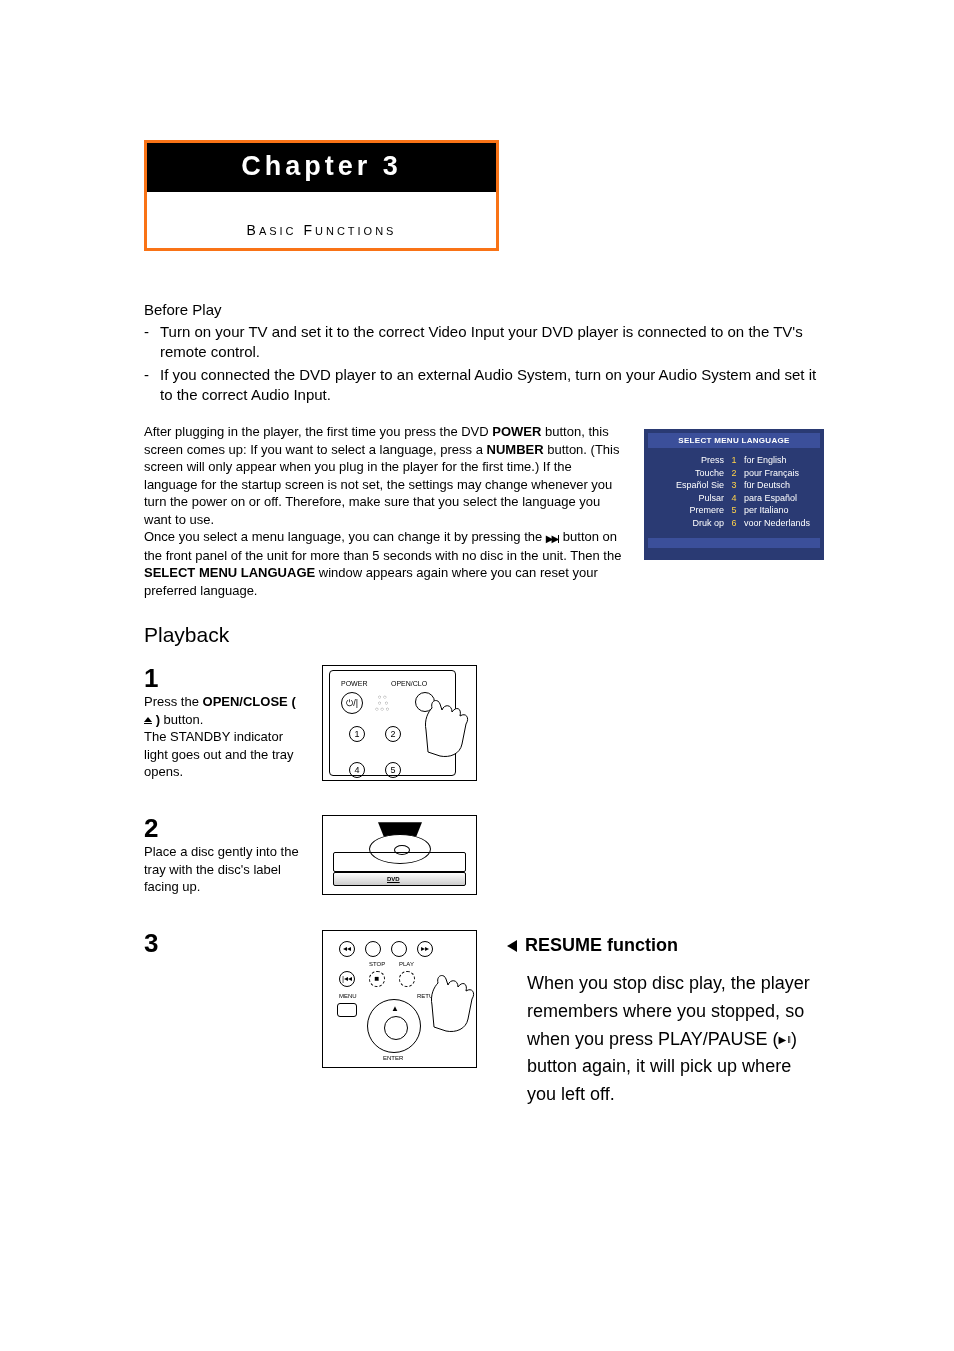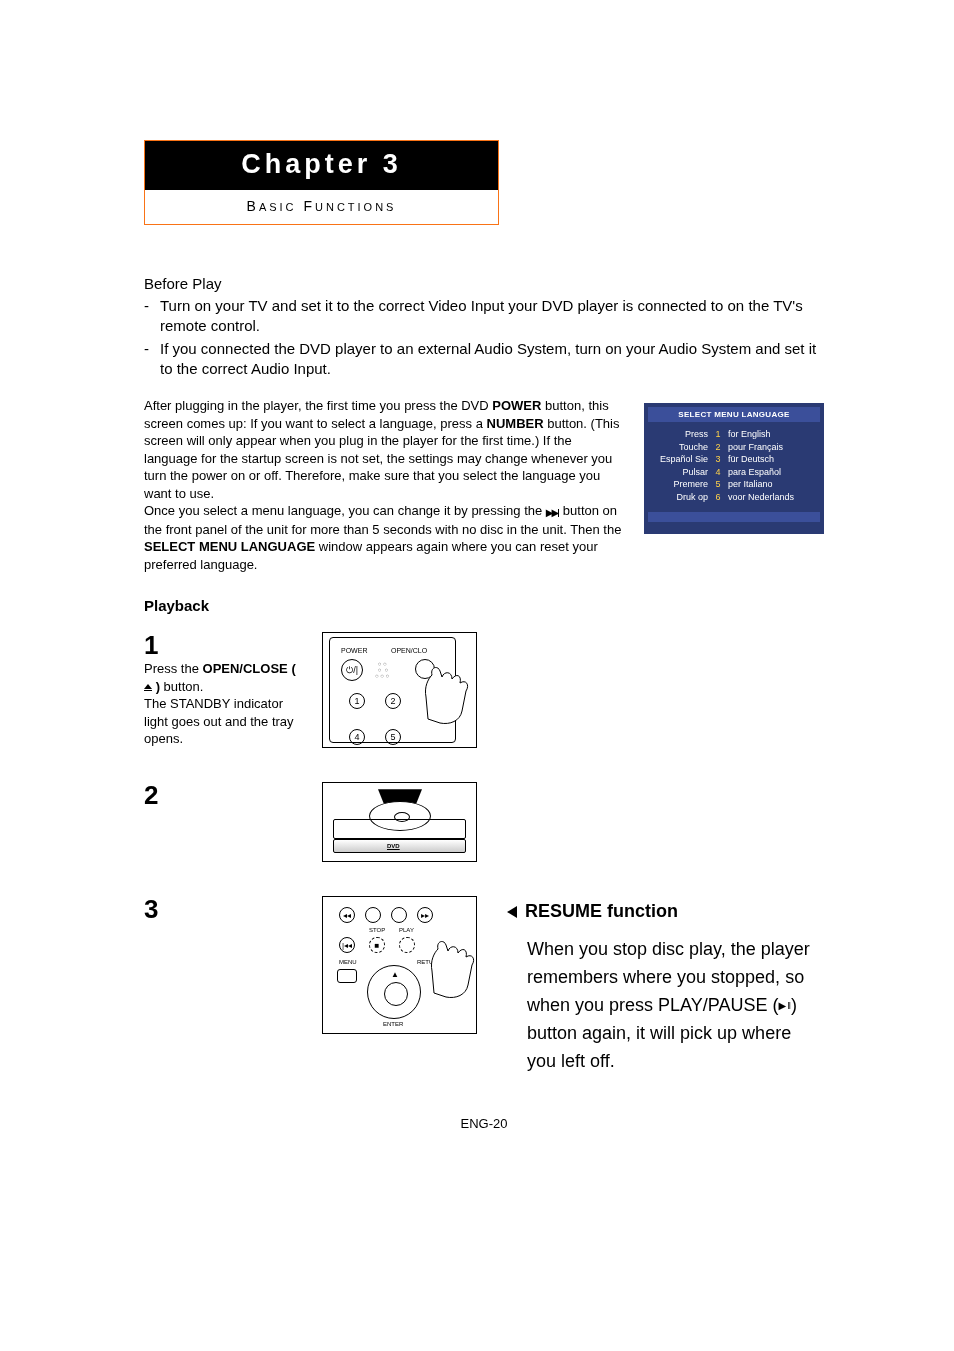--- a/index.html
+++ b/index.html
@@ -9,38 +9,39 @@
     font-family: Arial, Helvetica, sans-serif;
     color: #000;
     width: 954px;
   }
   .page {
     width: 954px;
     padding: 140px 130px 60px 144px;
     position: relative;
   }
   .chapter-block {
-    border: 1px solid #f97316;
+    border: 3px solid #f97316;
     width: 355px;
     margin: 0 0 50px 0;
   }
   .chapter-title {
     background: #000;
     color: #fff;
     text-align: center;
     font-size: 27px;
     font-weight: bold;
     letter-spacing: 4px;
     padding: 8px 0 10px;
   }
   .chapter-sub {
     text-align: center;
     font-size: 14px;
     letter-spacing: 3px;
     padding: 8px 0 10px;
+    margin-top: 22px;
   }
   .chapter-sub .caps { font-variant: small-caps; }
   h1.playing {
     font-size: 26px;
     font-weight: bold;
     margin: 0 0 30px 0;
     letter-spacing: 0.5px;
   }
   .sub-h {
     font-size: 15px;
@@ -83,29 +84,30 @@
     text-align: center;
     font-size: 8px;
     letter-spacing: 0.3px;
     padding: 3px 0;
     margin: 0 4px 6px;
   }
   .lang-row {
     display: flex;
     padding: 0 6px;
     line-height: 1.4;
+    margin-left: 16px;
   }
   .lang-row .l { width: 62px; text-align: right; padding-right: 4px; }
   .lang-row .n { width: 12px; text-align: center; color: #ffd24a; }
   .lang-row .r { padding-left: 4px; }
   .lang-footer { background: #3b4f9a; height: 10px; margin: 8px 4px 0; }
 
   .playback-h {
-    font-size: 15px;
-    font-weight: bold;
+    font-size: 21px;
+    font-weight: normal;
     margin: 10px 0 18px 0;
   }
   .step {
     display: flex;
     align-items: flex-start;
     margin-bottom: 34px;
     gap: 18px;
   }
   .step-num {
     font-size: 26px;
@@ -275,20 +277,21 @@
       <div class="i1-num i1-n5">5</div>
       <svg class="i1-hand hand-svg" viewBox="0 0 60 70">
         <path d="M10 18 C8 10 16 8 18 14 L20 20 C22 14 30 14 30 22 C34 16 40 18 38 26 C44 22 48 28 44 34 L40 54 C38 64 28 68 18 66 L6 62 L4 40 C2 30 6 22 10 18 Z"></path>
       </svg>
     </div>
   </div>
 
   <div class="step">
     <div class="step-col">
       <div class="step-num">2</div>
+      <div class="step-text">Place a disc gently into the tray with the disc's label facing up.</div>
     </div>
     <div class="illus illus2">
       <div style="position:absolute;top:6px;left:55px;width:44px;height:22px;background:#000;clip-path:polygon(0 0,100% 0,80% 100%,20% 100%);"></div>
       <div class="i2-disc"></div>
       <div class="i2-tray"></div>
       <div class="i2-slot"></div>
       <div class="i2-label">DVD</div>
     </div>
   </div>
 
@@ -324,15 +327,14 @@
       <div class="resume-head">
         <span class="tri-left"></span>
         <span>RESUME function</span>
       </div>
       <div style="padding-left:20px;">
         <span>When you stop disc play, the player remembers where you stopped, so when you press PLAY/PAUSE (</span><span class="playpause-icon"></span><span>) button again, it will pick up where you left off.</span>
       </div>
     </div>
   </div>
 
-  <div class="footer-pg">ENG-20</div>
 
 </div>
 
 </body></html>

